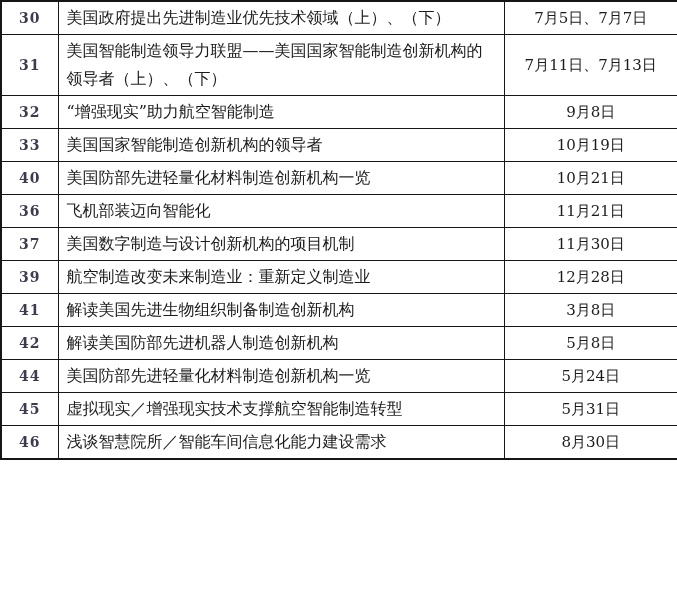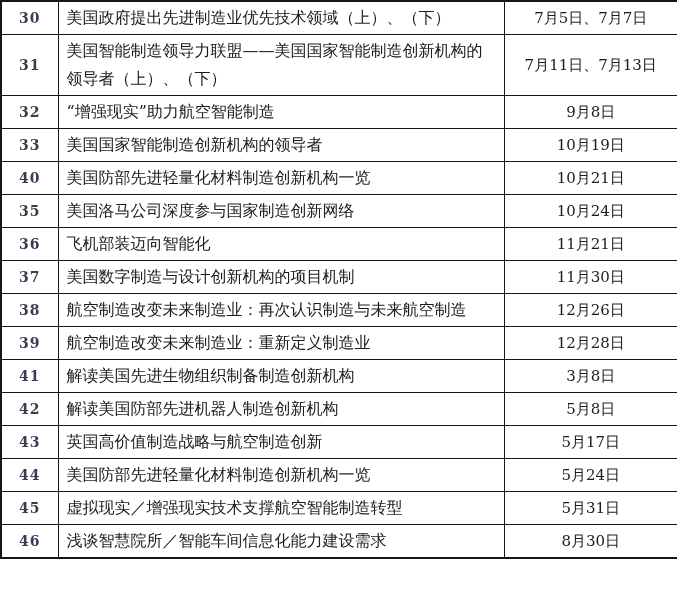--- a/index.html
+++ b/index.html
@@ -76,58 +76,43 @@
         <td class="col-no">33</td>
         <td class="col-title">美国国家智能制造创新机构的领导者</td>
         <td class="col-date">10月19日</td>
       </tr>
       <tr>
         <td class="col-no">40</td>
         <td class="col-title">美国防部先进轻量化材料制造创新机构一览</td>
         <td class="col-date">10月21日</td>
       </tr>
       <tr>
-        <td class="col-no">35</td>
-        <td class="col-title">美国洛马公司深度参与国家制造创新网络</td>
-        <td class="col-date">10月24日</td>
-      </tr>
-      <tr>
         <td class="col-no">36</td>
         <td class="col-title">飞机部装迈向智能化</td>
         <td class="col-date">11月21日</td>
       </tr>
       <tr>
         <td class="col-no">37</td>
         <td class="col-title">美国数字制造与设计创新机构的项目机制</td>
         <td class="col-date">11月30日</td>
-      </tr>
-      <tr>
-        <td class="col-no">38</td>
-        <td class="col-title">航空制造改变未来制造业：再次认识制造与未来航空制造</td>
-        <td class="col-date">12月26日</td>
       </tr>
       <tr>
         <td class="col-no">39</td>
         <td class="col-title">航空制造改变未来制造业：重新定义制造业</td>
         <td class="col-date">12月28日</td>
       </tr>
       <tr>
         <td class="col-no">41</td>
         <td class="col-title">解读美国先进生物组织制备制造创新机构</td>
         <td class="col-date">3月8日</td>
       </tr>
       <tr>
         <td class="col-no">42</td>
         <td class="col-title">解读美国防部先进机器人制造创新机构</td>
         <td class="col-date">5月8日</td>
-      </tr>
-      <tr>
-        <td class="col-no">43</td>
-        <td class="col-title">英国高价值制造战略与航空制造创新</td>
-        <td class="col-date">5月17日</td>
       </tr>
       <tr>
         <td class="col-no">44</td>
         <td class="col-title">美国防部先进轻量化材料制造创新机构一览</td>
         <td class="col-date">5月24日</td>
       </tr>
       <tr>
         <td class="col-no">45</td>
         <td class="col-title">虚拟现实／增强现实技术支撑航空智能制造转型</td>
         <td class="col-date">5月31日</td>

